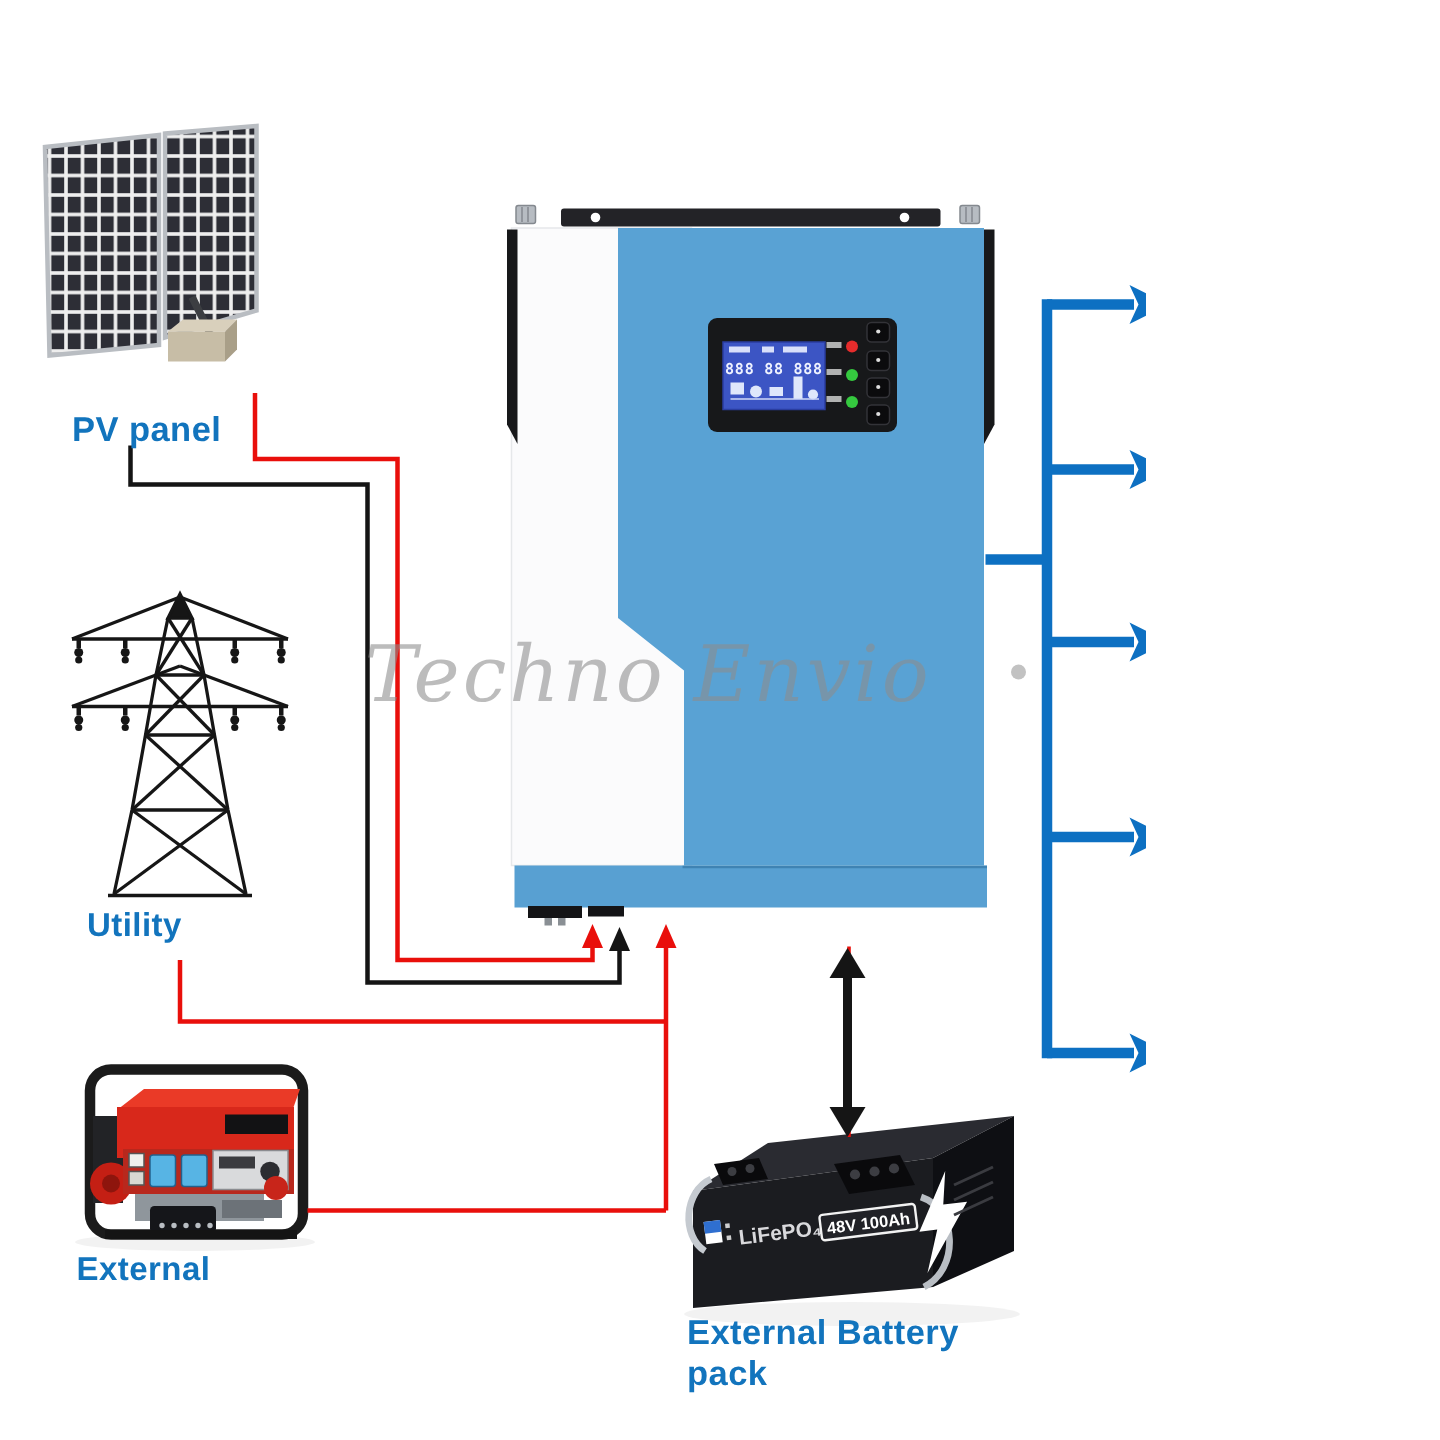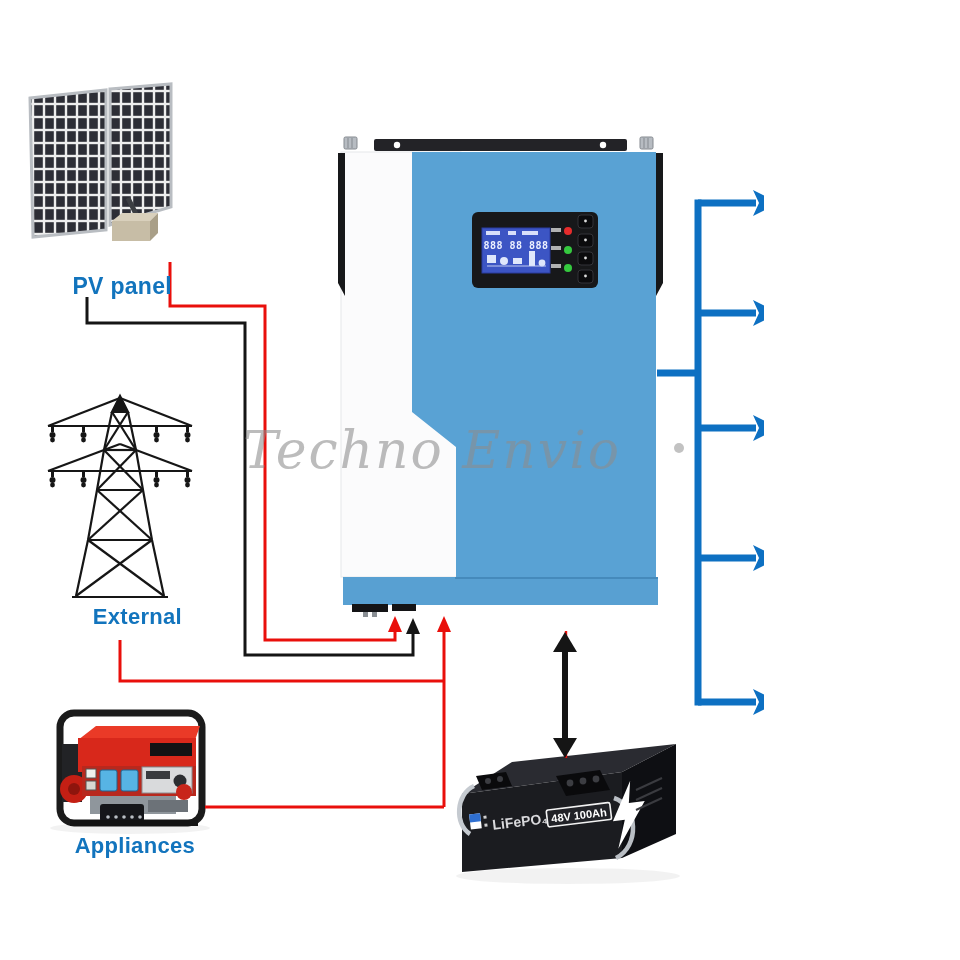--- a/index.html
+++ b/index.html
@@ -1,20 +1,20 @@
 <!DOCTYPE html>
 <html><head>
 <meta charset="utf-8">
 <style>
   html,body{margin:0;padding:0;background:#ffffff;}
   .stage{position:relative;width:764px;height:960px;background:#ffffff;overflow:hidden;
          font-family:"Liberation Sans",sans-serif;}
   .art{position:absolute;left:0;top:0;z-index:1;}
   .node-label{position:absolute;z-index:3;color:#1274bd;font-weight:bold;font-size:23px;
-              text-align:right;letter-spacing:.3px;}
+              text-align:left;letter-spacing:.3px;}
   .lbl-pv{left:48px;top:273px;width:124px;}
   .lbl-utility{left:58px;top:604px;width:124px;font-size:22px;}
   .lbl-generator{left:51px;top:833px;width:144px;font-size:22px;}
   .lbl-battery{left:458px;top:875px;width:224px;}
   .lbl-appliances{left:738px;top:759px;width:204px;}
   .watermark{position:absolute;left:243px;top:420px;z-index:4;white-space:nowrap;
              font-family:"DejaVu Serif",serif;font-style:italic;font-size:52px;
              color:#8d8d8d;opacity:.58;letter-spacing:2px;pointer-events:none;}
 </style>
 </head>
@@ -404,18 +404,19 @@
           <polygon points="753,545 779,558 753,571 759,558" stroke="none"></polygon>
     </g>
     <g>
       <line x1="698" y1="702" x2="756" y2="702"></line>
           <polygon points="753,689 779,702 753,715 759,702" stroke="none"></polygon>
     </g>
   </g>
 </svg>
 
 <div class="node-label lbl-pv">PV panel</div>
-<div class="node-label lbl-utility">External</div>
-<div class="node-label lbl-generator">Appliances</div>
+<div class="node-label lbl-utility">Utility</div>
+<div class="node-label lbl-generator">External</div>
+<div class="node-label lbl-battery">External Battery pack</div>
 
 <div class="watermark">Techno Envio</div>
 
 </div>
 
 </body></html>

